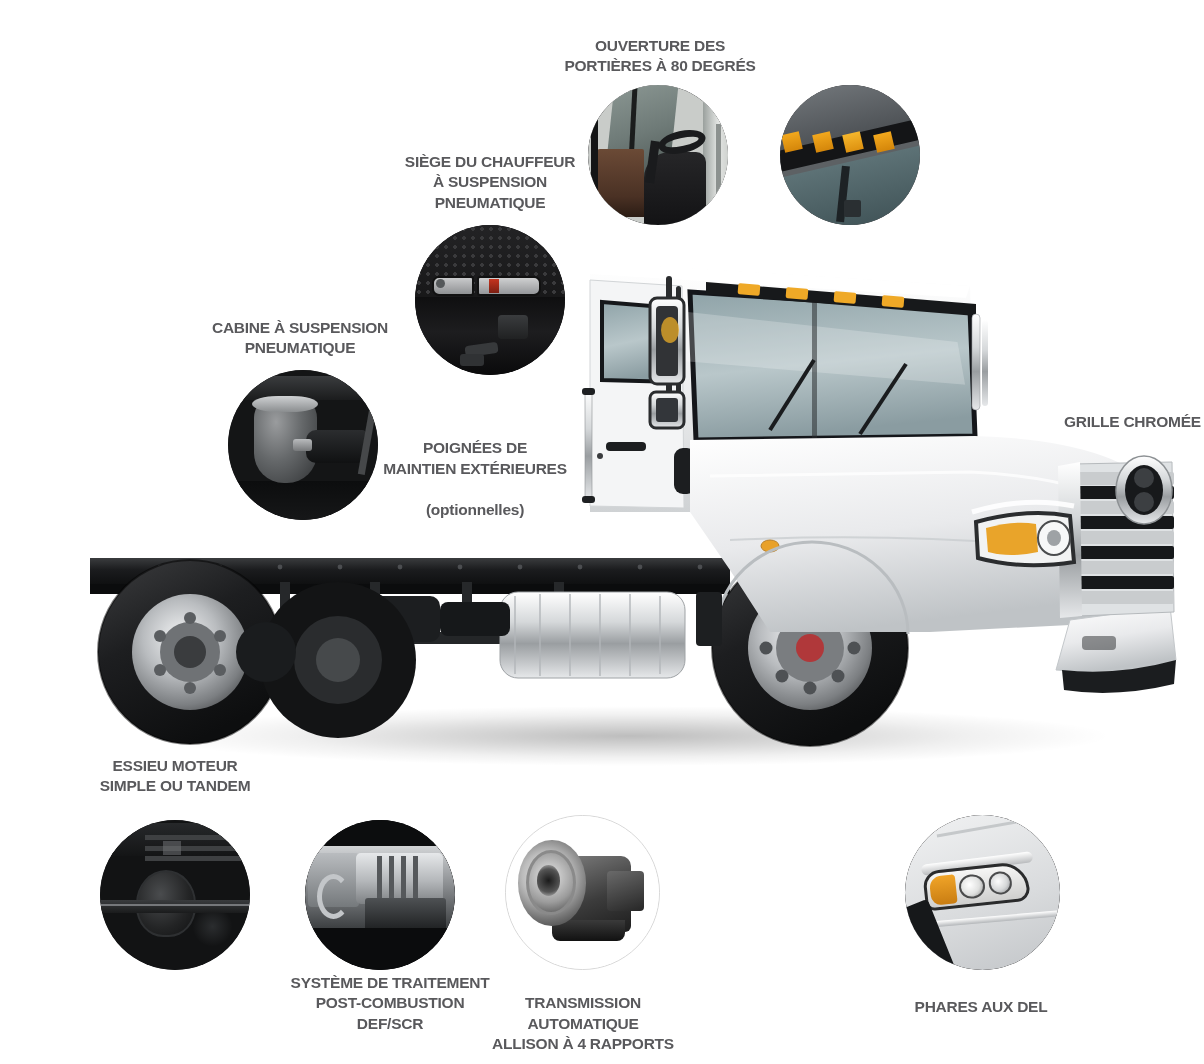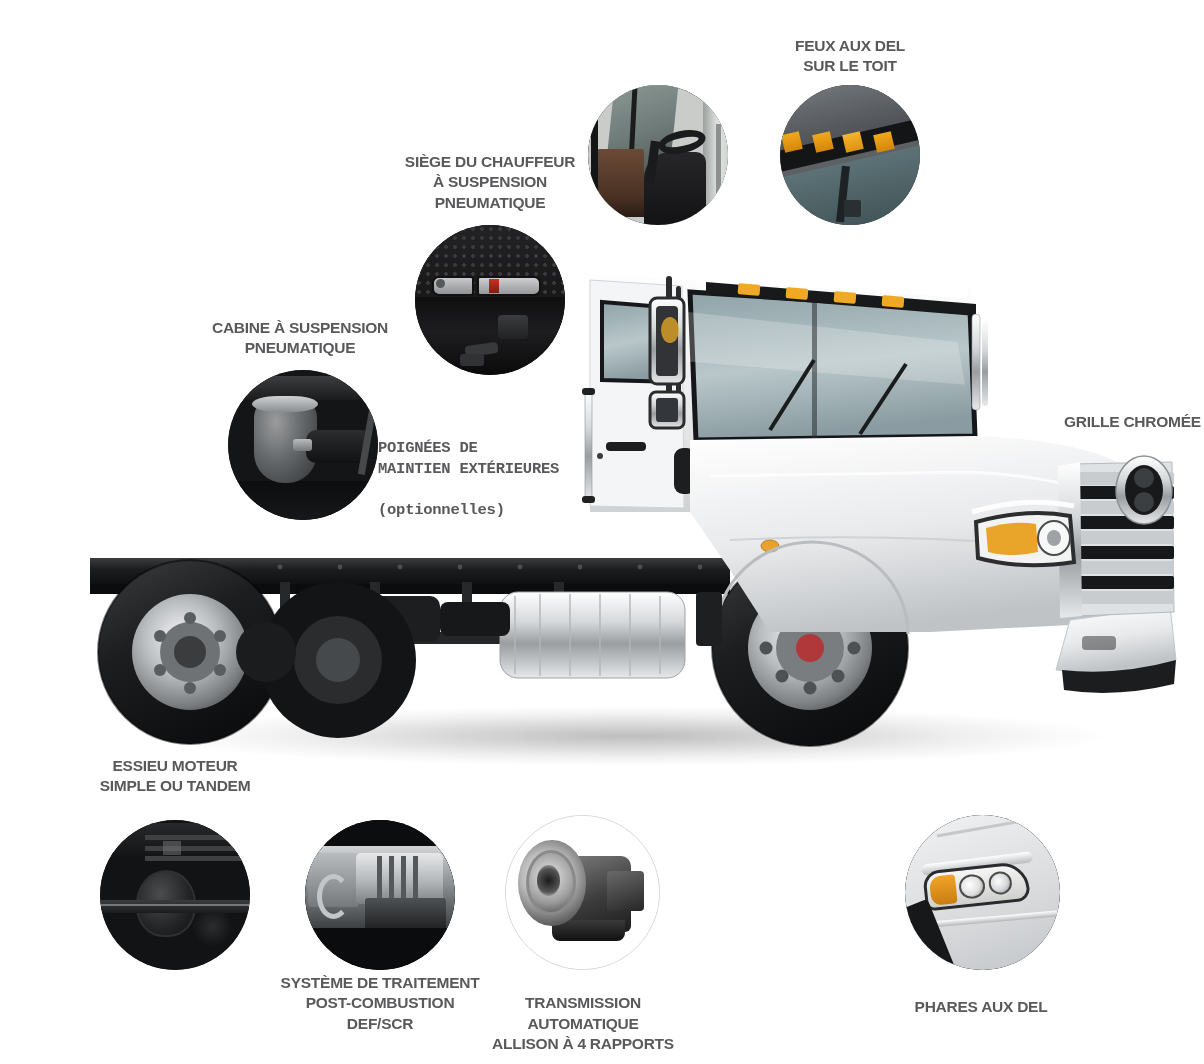--- a/index.html
+++ b/index.html
@@ -26,21 +26,21 @@
     font-family: "Liberation Sans", sans-serif;
     font-weight: bold;
     font-size: 15.5px;
     line-height: 1.32;
     color: #59595c;
     letter-spacing: -0.25px;
     white-space: pre-line;
     text-transform: none;
   }
   .label.center { text-align: center; }
-  .label.right  { text-align: left; font-family: Liberation Mono, monospace; }
+  .label.right  { text-align: center; }
   .label.left   { text-align: left; }
   .label .opt {
     font-weight: bold;
     text-transform: none;
   }
 
   
   .bubble {
     position: absolute;
     border-radius: 50%;
@@ -604,38 +604,38 @@
       <path d="M906,282 Q958,268 1000,276 L1004,322 Q952,330 908,318 Z" fill="#f2f3f3" stroke="#2b2d2f" stroke-width="4"></path>
       <path d="M916,288 Q944,280 966,284 L968,312 Q940,318 918,312 Z" fill="#e9a42a"></path>
       <ellipse cx="984" cy="298" rx="16" ry="17" fill="#f7f8f8" stroke="#4a4c4e" stroke-width="2"></ellipse>
       <ellipse cx="984" cy="298" rx="7" ry="8" fill="#9ea2a5"></ellipse>
       <path d="M902,272 Q956,256 1004,266" stroke="#ffffff" stroke-width="5" fill="none" opacity=".9"></path>
     </g>
 
     <path d="M992,430 Q1048,436 1106,420 L1104,444 Q1046,458 994,450 Z" fill="#1b1d1f"></path>
   </svg>
 
+  <div class="label center" style="left:560px; top:36px; width:200px;">OUVERTURE DES
+PORTIÈRES À 80 DEGRÉS</div>
   <div class="bubble" style="left:588px; top:85px; width:140px; height:140px;">
     <div class="inner">
       <div class="art-door">
         <div class="sideWall"></div>
           <div class="sideTrim"></div>
         <div class="glassA"></div>
           <div class="pillar"></div>
         <div class="doorpanel"></div>
           <div class="doorEdge"></div>
         <div class="seat"></div>
           <div class="column"></div>
         <div class="wheelRim"></div>
       </div>
     </div>
   </div>
 
-  <div class="label center" style="left:770px; top:36px; width:160px;">FEUX AUX DEL
-SUR LE TOIT</div>
   <div class="bubble" style="left:780px; top:85px; width:140px; height:140px;">
     <div class="inner">
       <div class="art-roof">
         <div class="roofPanel"></div>
         <div class="glass"></div>
         <div class="strip"></div>
         <div class="led l1"></div>
           <div class="led l2"></div>
         <div class="led l3"></div>
           <div class="led l4"></div>
@@ -717,21 +717,21 @@
           <div class="rib r2"></div>
         <div class="rib r3"></div>
           <div class="rib r4"></div>
         <div class="lowerBox"></div>
         <div class="pipe"></div>
         <div class="topDark"></div>
           <div class="botDark"></div>
       </div>
     </div>
   </div>
-  <div class="label center" style="left:268px; top:973px; width:224px;">SYSTÈME DE TRAITEMENT
+  <div class="label center" style="left:278px; top:973px; width:224px;">SYSTÈME DE TRAITEMENT
 POST-COMBUSTION
 DEF/SCR</div>
 
   <div class="bubble ringed" style="left:505px; top:815px; width:155px; height:155px;">
     <div class="inner">
       <div class="art-trans">
         <div class="body"></div>
         <div class="tail"></div>
         <div class="pan"></div>
         <div class="bell"></div>

